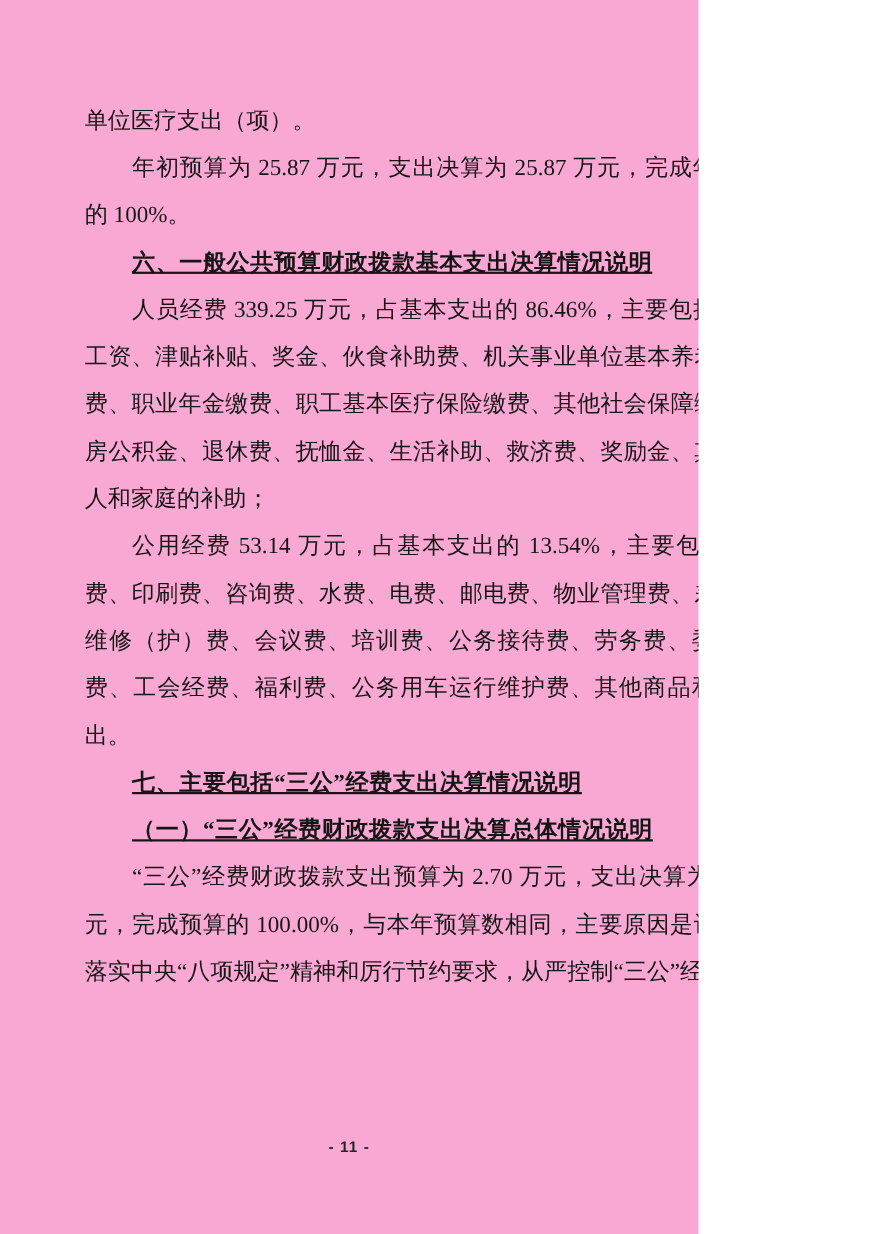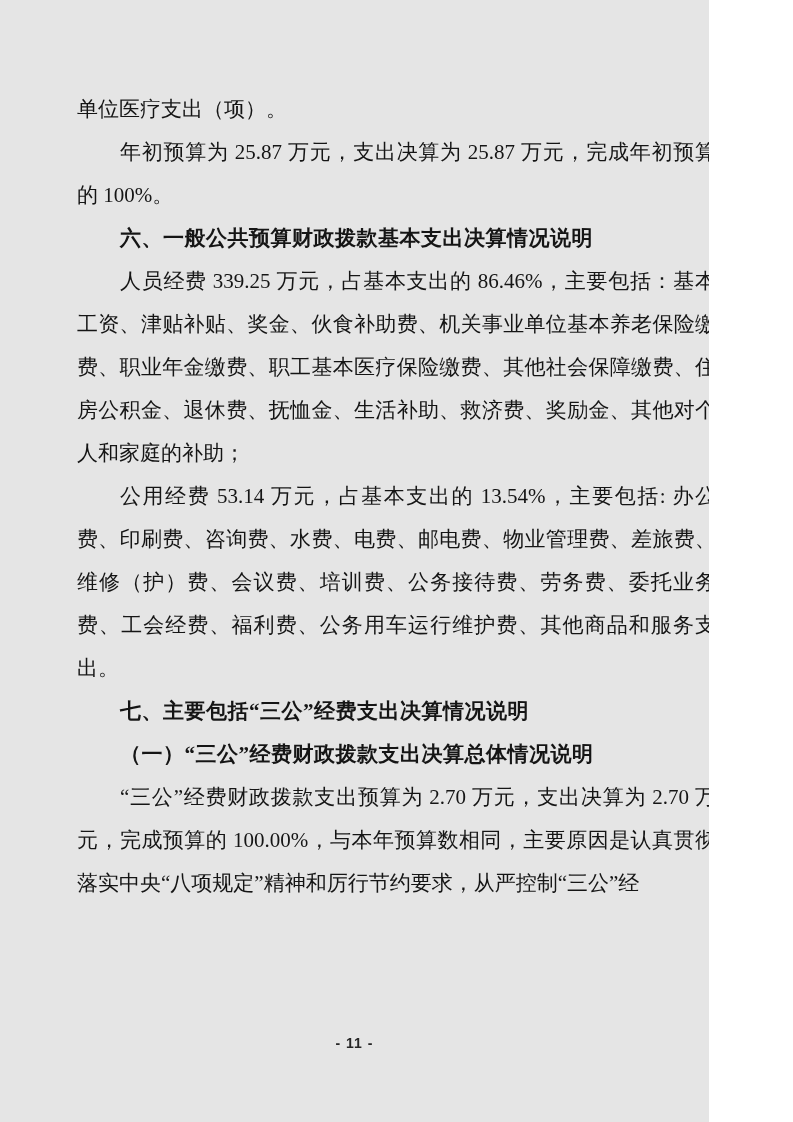--- a/index.html
+++ b/index.html
@@ -2,23 +2,23 @@
 <html><head>
 <meta charset="utf-8">
 <style>
   html, body {
     margin: 0;
     padding: 0;
     background: #ffffff;
   }
   .page {
     position: relative;
-    width: 709px;
+    width: 635px;
     height: 1122px;
-    background: #e5e5e5;
+    background: #f9a8d4;
     overflow: hidden;
     font-family: "Liberation Serif", "DejaVu Serif", serif;
     color: #151515;
     box-sizing: border-box;
   }
   .content {
     position: absolute;
     left: 77px;
     top: 88px;
     width: 639px;
@@ -32,20 +32,21 @@
     text-indent: 43px;
     word-break: break-all;
     overflow-wrap: anywhere;
   }
   .para.no-indent {
     text-indent: 0;
   }
   .heading {
     font-weight: 700;
     letter-spacing: 0.5px;
+    text-decoration: underline;
   }
   .footer {
     position: absolute;
     left: 0;
     right: 0;
     top: 1034px;
     text-align: center;
     font-weight: bold;
   }
   .page-number {

